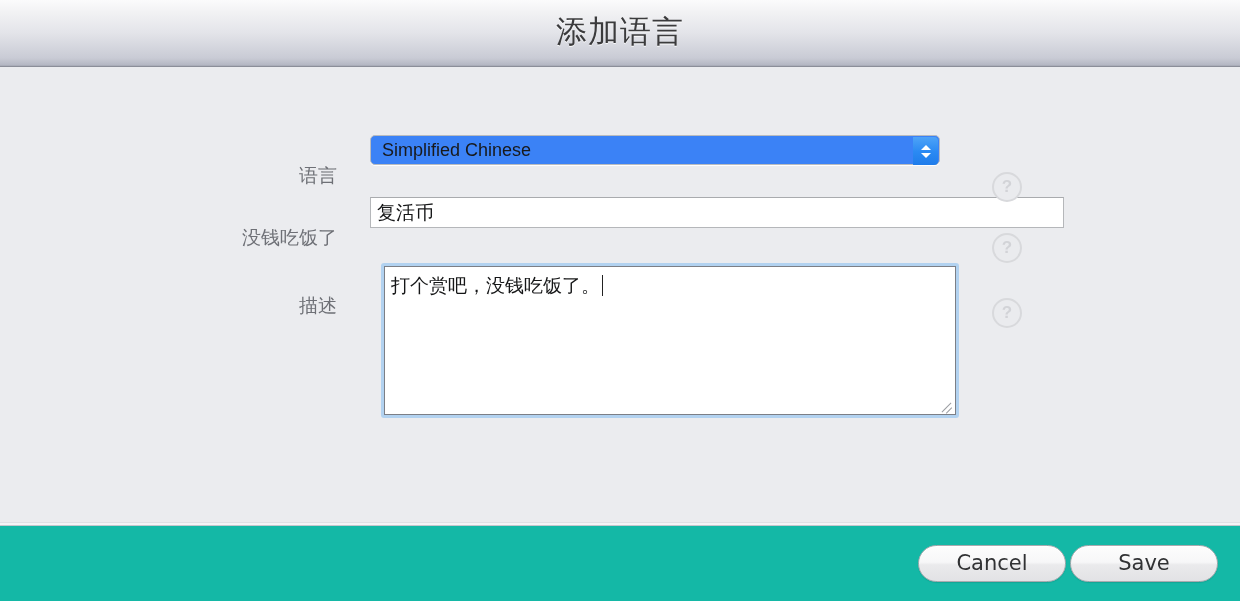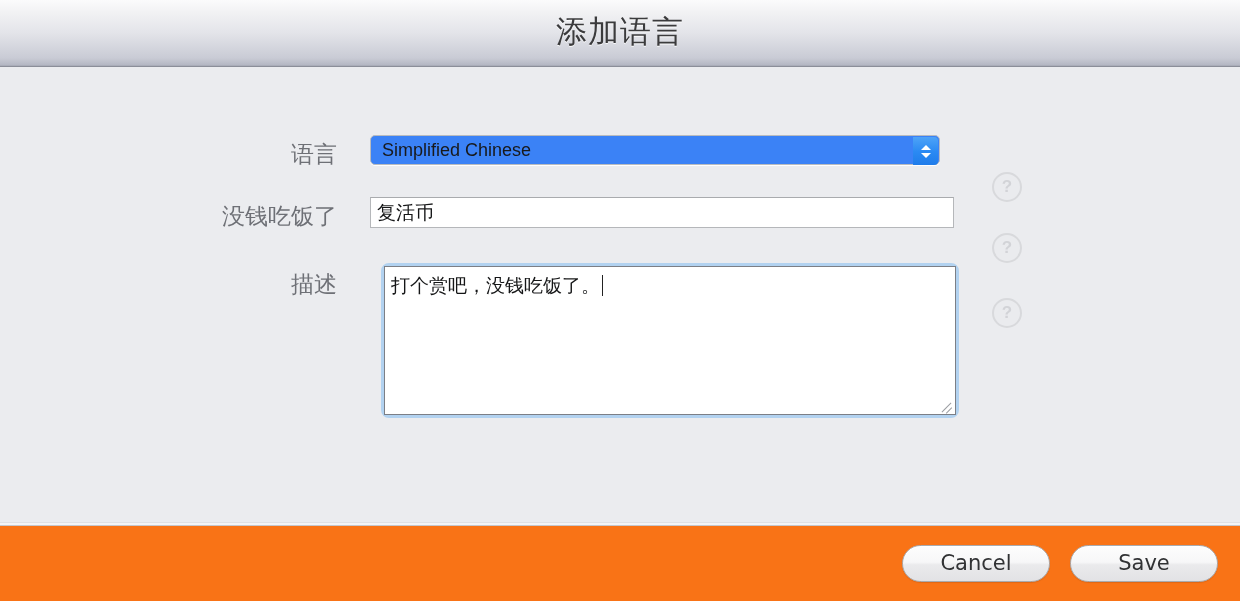--- a/index.html
+++ b/index.html
@@ -63,24 +63,25 @@
   .field-row {
     position: absolute;
     display: flex;
     align-items: flex-start;
   }
   .field-label {
     width: 235px;
     text-align: right;
     padding-right: 33px;
     box-sizing: border-box;
-    font-size: 23px;
+    font-size: 19px;
     color: #6e7076;
     line-height: 1;
     font-family: "DejaVu Sans", "Liberation Sans", sans-serif;
+    margin-top: 23px;
   }
 
   
   .row-language { left: 135px; top: 68px; }
   .row-language .field-label { padding-top: 8px; }
 
   .select-wrap {
     position: relative;
     width: 570px;
     height: 30px;
@@ -119,21 +120,21 @@
     border-left: 5px solid transparent;
     border-right: 5px solid transparent;
   }
   .chev-up { border-bottom: 5px solid #ffffff; }
   .chev-down { border-top: 5px solid #ffffff; }
 
   
   .row-name { left: 135px; top: 130px; }
   .row-name .field-label { padding-top: 8px; }
   .text-input {
-    width: 584px;
+    width: 694px;
     height: 31px;
     box-sizing: border-box;
     background: #ffffff;
     border: 1px solid #b5b7ba;
     border-top-color: #a9abae;
     border-radius: 0;
     padding: 0 6px;
     font-size: 19px;
     color: #151617;
     line-height: 29px;
@@ -143,21 +144,21 @@
 
   
   .row-desc { left: 135px; top: 196px; gap: 11px; }
   .row-desc .field-label { padding-top: 10px; }
   .textarea-wrap {
     position: relative;
     width: 578px;
     height: 155px;
     box-sizing: border-box;
     border: 3px solid #b2d2f0;
-    border-radius: 8px;
+    border-radius: 3px;
     background: #ffffff;
     padding: 0;
   }
   .textarea-inner {
     position: absolute;
     left: 0; top: 0; right: 0; bottom: 0;
     border: 1px solid #7c7f86;
     background: #ffffff;
     box-sizing: border-box;
     overflow: hidden;
@@ -218,26 +219,26 @@
   
   .footer-sep {
     flex: 0 0 auto;
     height: 2px;
     border-top: 1px solid #dfe0e4;
     border-bottom: 1px solid #c5c7cd;
     background: #f4f4f6;
   }
   .footer {
     flex: 0 0 75px;
-    background: #f97316;
+    background: #14b8a6;
     display: flex;
     align-items: center;
     justify-content: flex-end;
     padding-right: 22px;
-    gap: 20px;
+    gap: 4px;
     box-sizing: border-box;
   }
   .pill-btn {
     height: 37px;
     min-width: 148px;
     padding: 0 22px;
     box-sizing: border-box;
     border-radius: 19px;
     border: 1px solid #a9abaf;
     background: linear-gradient(to bottom, #fdfdfd 0%, #f7f7f8 46%, #eaeaec 54%, #e2e2e5 100%);

